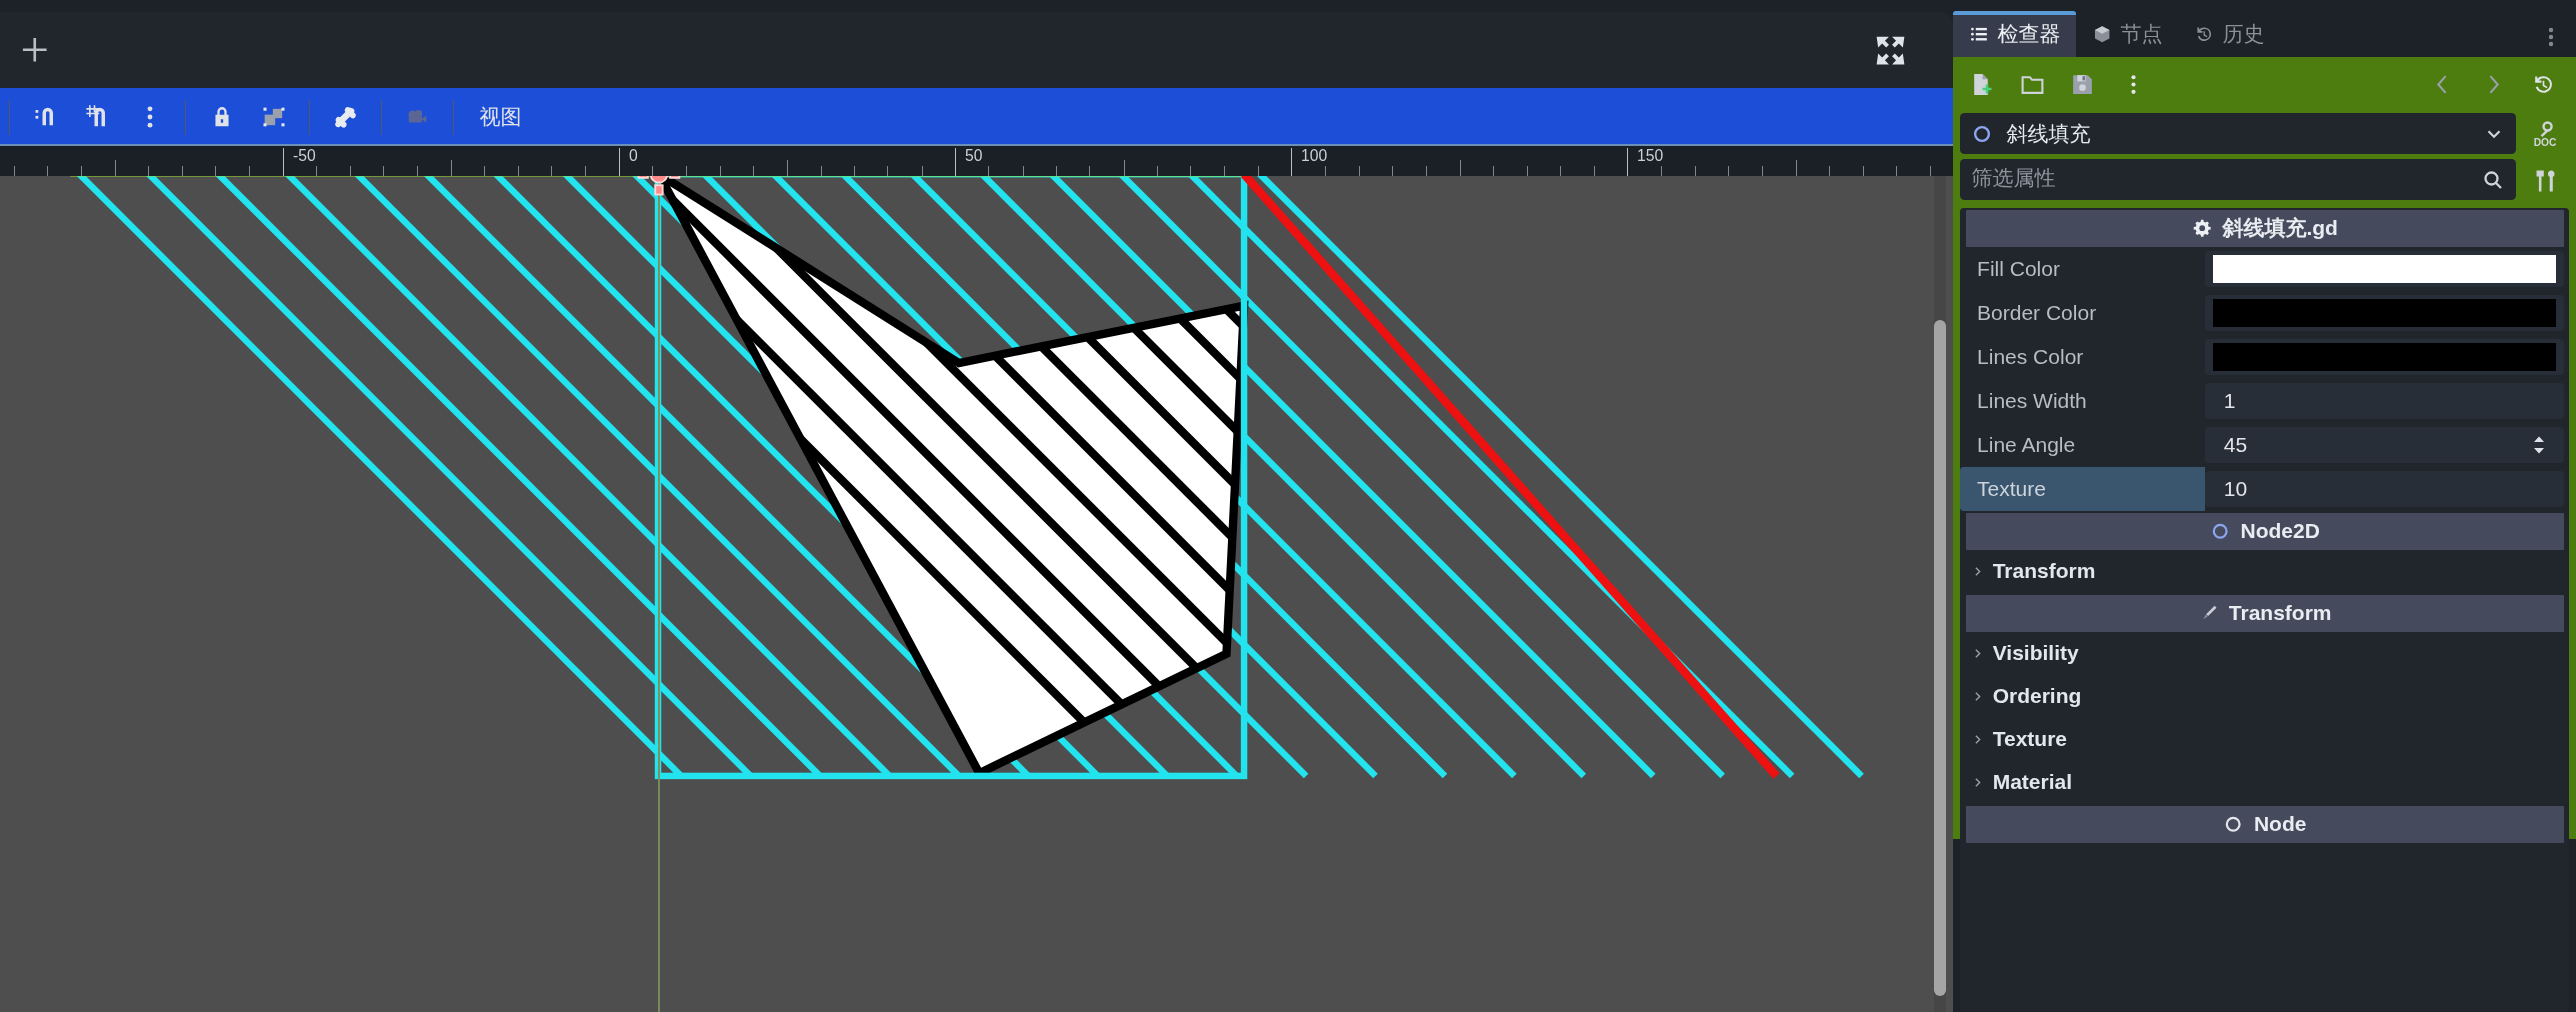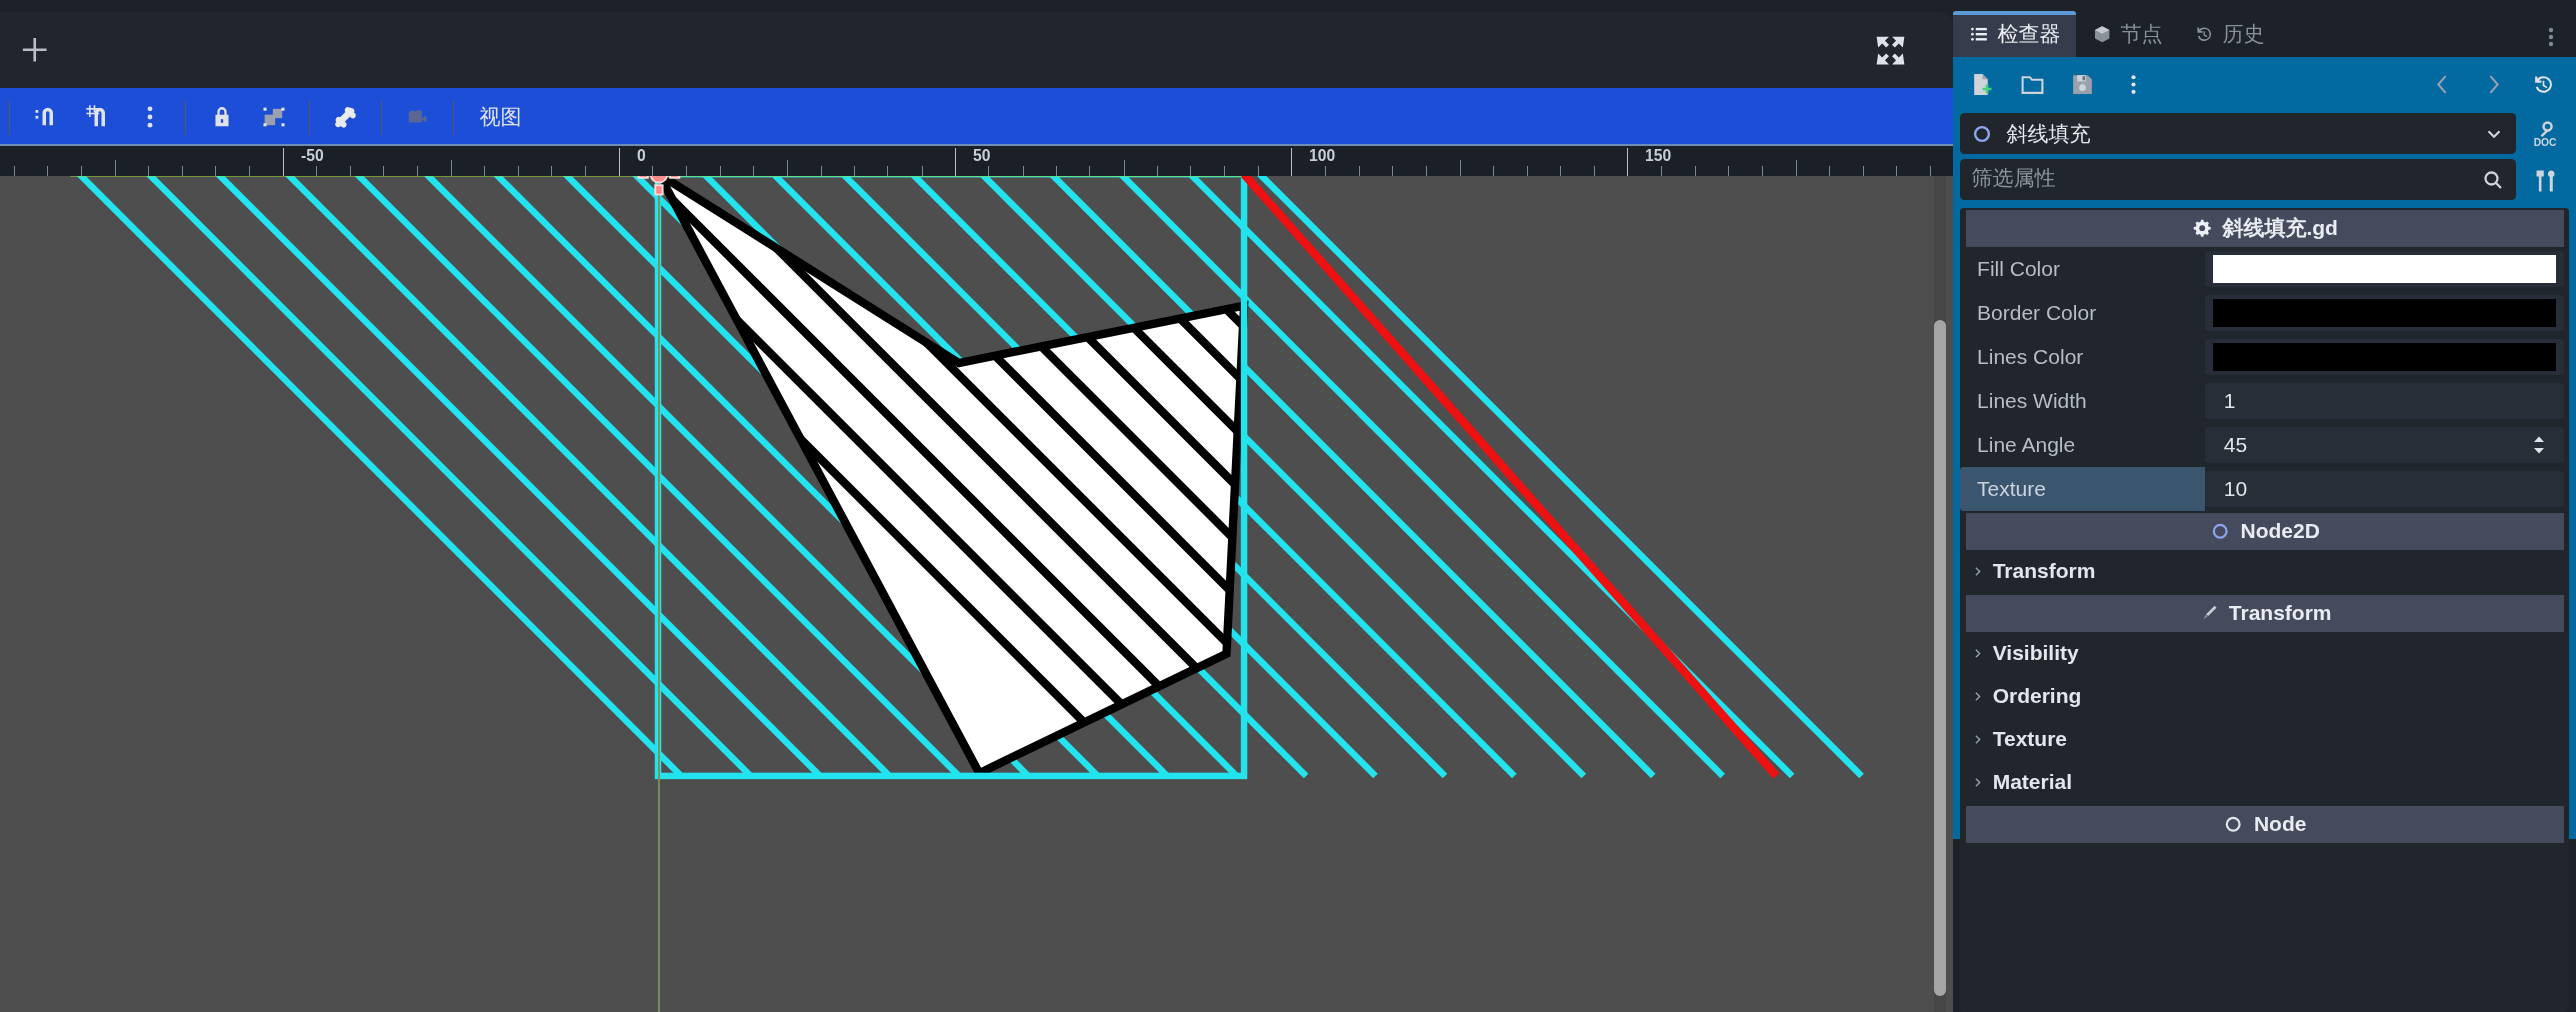--- a/index.html
+++ b/index.html
@@ -65,21 +65,21 @@
     background:#1b2026; overflow:hidden;
   }
   #ruler-top .rtick{
     position:absolute; bottom:0; width:0.9px; background:#7f8795;
   }
   #ruler-top .rtick.major{ height:28px; background:#b9c0cc; }
   #ruler-top .rtick.minor{ height:10.2px; }
   #ruler-top .rtick.mid{ height:15.7px; }
   #ruler-top .rlabel{
     position:absolute; top:0.9px; font-size:15.7px; color:#c9cfd9;
-    padding-left:18px; white-space:nowrap;font-weight:bold;
+    padding-left:10px; white-space:nowrap;
   }
   #ruler-accent{
     position:absolute; left:0; top:144px; width:1953px; height:3.7px;
     background:#6b8fb5;
   }
 
   
   #viewport{
     position:absolute; left:0; top:176px; width:1953px; height:836px;
     background:#4e4e4e; overflow:hidden;
@@ -117,21 +117,21 @@
     content:""; position:absolute; left:0; right:0; top:0; height:3.7px;
     background:#5a9ad6; border-top-left-radius:2.8px;border-top-right-radius:2.8px;
   }
   .dtab svg{width:20.4px;height:20.4px;flex:0 0 auto;}
   #dock-kebab{
     position:absolute; right:11px; top:15px; width:28px; height:43px;
     display:flex;align-items:center;justify-content:center;cursor:pointer;
   }
   #dock-body{
     position:absolute; left:0; top:57px; width:623px; height:782px;
-    background:#0369a1;
+    background:#4d7c0f;
   }
   #insp-toolbar{
     position:absolute; left:0; top:0; width:623px; height:54px;
     display:flex; align-items:center;
   }
   .it-btn{
     width:43px;height:43px;margin-left:7.4px;display:flex;align-items:center;
     justify-content:center;cursor:pointer;border-radius:3.7px;flex:0 0 auto;
   }
   .it-btn svg{width:25px;height:25px;}

